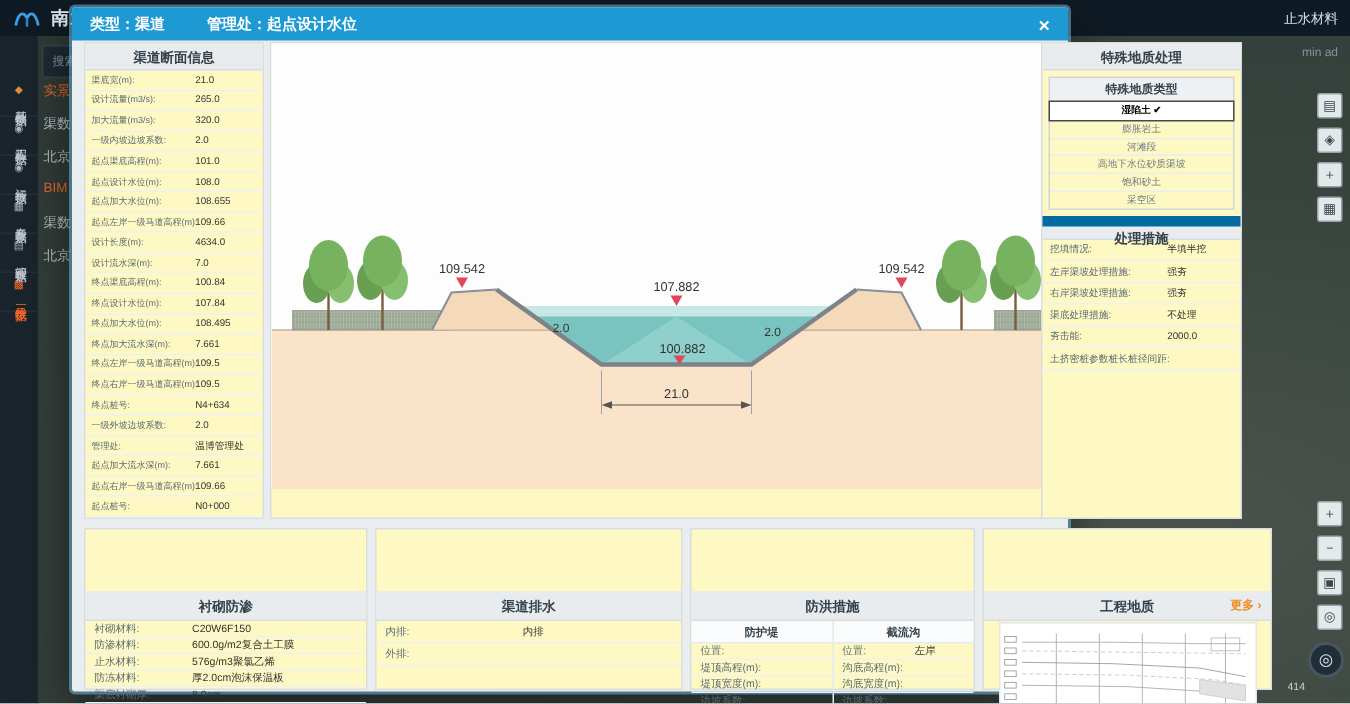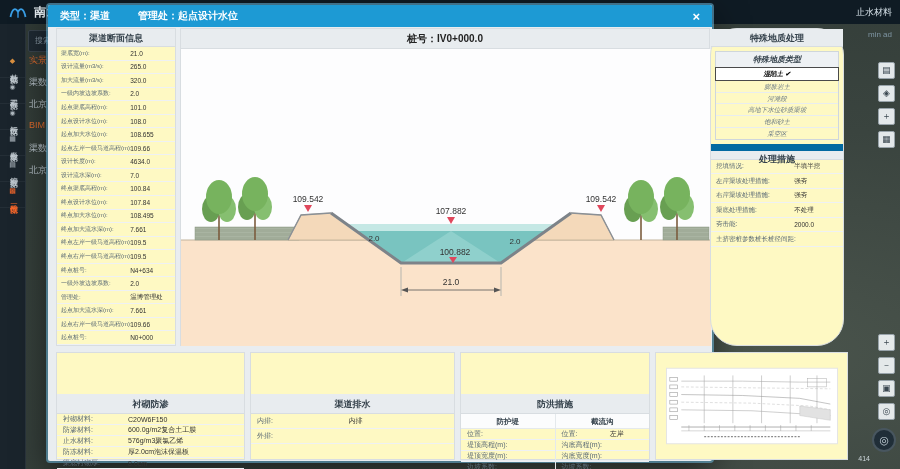--- a/index.html
+++ b/index.html
@@ -63,22 +63,22 @@
   .kv .lbl { padding-left:4px; font-size:6px; color:#5a6a75; white-space:nowrap; }
   .kv .val { position:absolute; left:62%; font-size:6.5px; color:#333; white-space:nowrap; }
 
   
   .center-card { left:132px; top:23px; width:530px; height:318px; }
   .station { height:20px; background:#e8ecef; border-bottom:1px solid #d8dde1; text-align:center;
              font-size:10px; font-weight:bold; color:#222; line-height:20px; }
   .diagram { width:530px; height:297px; display:block; background:#fdfdfe; }
 
   
-  .geo-card { left:662px; top:23px; width:134px; height:318px;border-radius:27px; }
-  .type-box { margin:4px; border:1px solid #cfd6db;font-style:italic; }
+  .geo-card { left:646px; top:23px; width:134px; height:318px; }
+  .type-box { margin:4px; border:1px solid #cfd6db; }
   .type-hd { height:16px; background:#eef1f4; border-bottom:1px solid #dde3e7; text-align:center;
              font-size:8px; font-weight:bold; color:#35424c; line-height:16px; }
   .type-item { height:11.8px; text-align:center; font-size:6.5px; color:#6b7a85; line-height:11.8px;
                border-top:1px solid #e8edf0; cursor:pointer; white-space:nowrap; overflow:hidden; }
   .type-item:first-of-type { border-top:none; }
   .type-item.sel { font-weight:bold; color:#000; outline:1px solid #4a4a4a; background:#fff; position:relative; z-index:1; }
   .strip { height:16px; background:#e8ecef; border-top:7px solid #0369a1; border-bottom:1px solid #d8dde1;
            text-align:center; font-size:9px; font-weight:bold; color:#35424c; line-height:16px; margin-top:2px; }
   .measures .row { height:14.5px; position:relative; border-bottom:1px solid #eef1f4; display:flex; align-items:center; }
   .measures .lbl { padding-left:5px; font-size:6.5px; color:#5a6a75; white-space:nowrap; }
@@ -275,21 +275,20 @@
             <span class="val">109.66</span>
           </div>
           <div class="row">
             <span class="lbl">起点桩号:</span>
             <span class="val">N0+000</span>
           </div>
         </div>
     </div>
 
     <div class="card center-card">
-      <div class="station">桩号：IV0+000.0</div>
       <svg class="diagram" viewBox="0 0 530 297">
         <defs>
           <pattern id="hedge" width="4" height="4" patternUnits="userSpaceOnUse">
             <rect width="4" height="4" fill="#b4bfae"></rect>
             <path d="M0 0H4M0 2H4M1 0V4M3 0V4" stroke="#87927f" stroke-width="0.5"></path>
           </pattern>
         </defs>
         <rect x="0" y="0" width="530" height="297" fill="#fdfdfe"></rect>
 
         <rect x="0" y="191" width="530" height="106" fill="#fbe3ca"></rect>
@@ -492,20 +491,24 @@
             <span class="val">内排</span>
           </div>
           <div class="row">
             <span class="lbl">外排:</span>
             <span class="val"></span>
           </div>
         </div>
     </div>
 
     <div class="card bot eng-card">
+      <div class="card-hd eng-hd">
+        <span>工程地质</span>
+        <span class="more-link"><span>更多</span> <span>›</span></span>
+      </div>
       <div class="eng-body">
         <svg class="thumb" viewBox="0 0 180 80">
           <rect x="0.5" y="0.5" width="179" height="79" fill="#ffffff" stroke="#e4e4e4"></rect>
           <rect x="4" y="10" width="8" height="4" fill="none" stroke="#999" stroke-width="0.6"></rect>
           <rect x="4" y="18" width="8" height="4" fill="none" stroke="#999" stroke-width="0.6"></rect>
           <rect x="4" y="26" width="8" height="4" fill="none" stroke="#999" stroke-width="0.6"></rect>
           <rect x="4" y="34" width="8" height="4" fill="none" stroke="#999" stroke-width="0.6"></rect>
           <rect x="4" y="42" width="8" height="4" fill="none" stroke="#999" stroke-width="0.6"></rect>
           <rect x="4" y="50" width="8" height="4" fill="none" stroke="#999" stroke-width="0.6"></rect>
           <line x1="40" y1="8" x2="40" y2="58" stroke="#999" stroke-width="0.5"></line>

